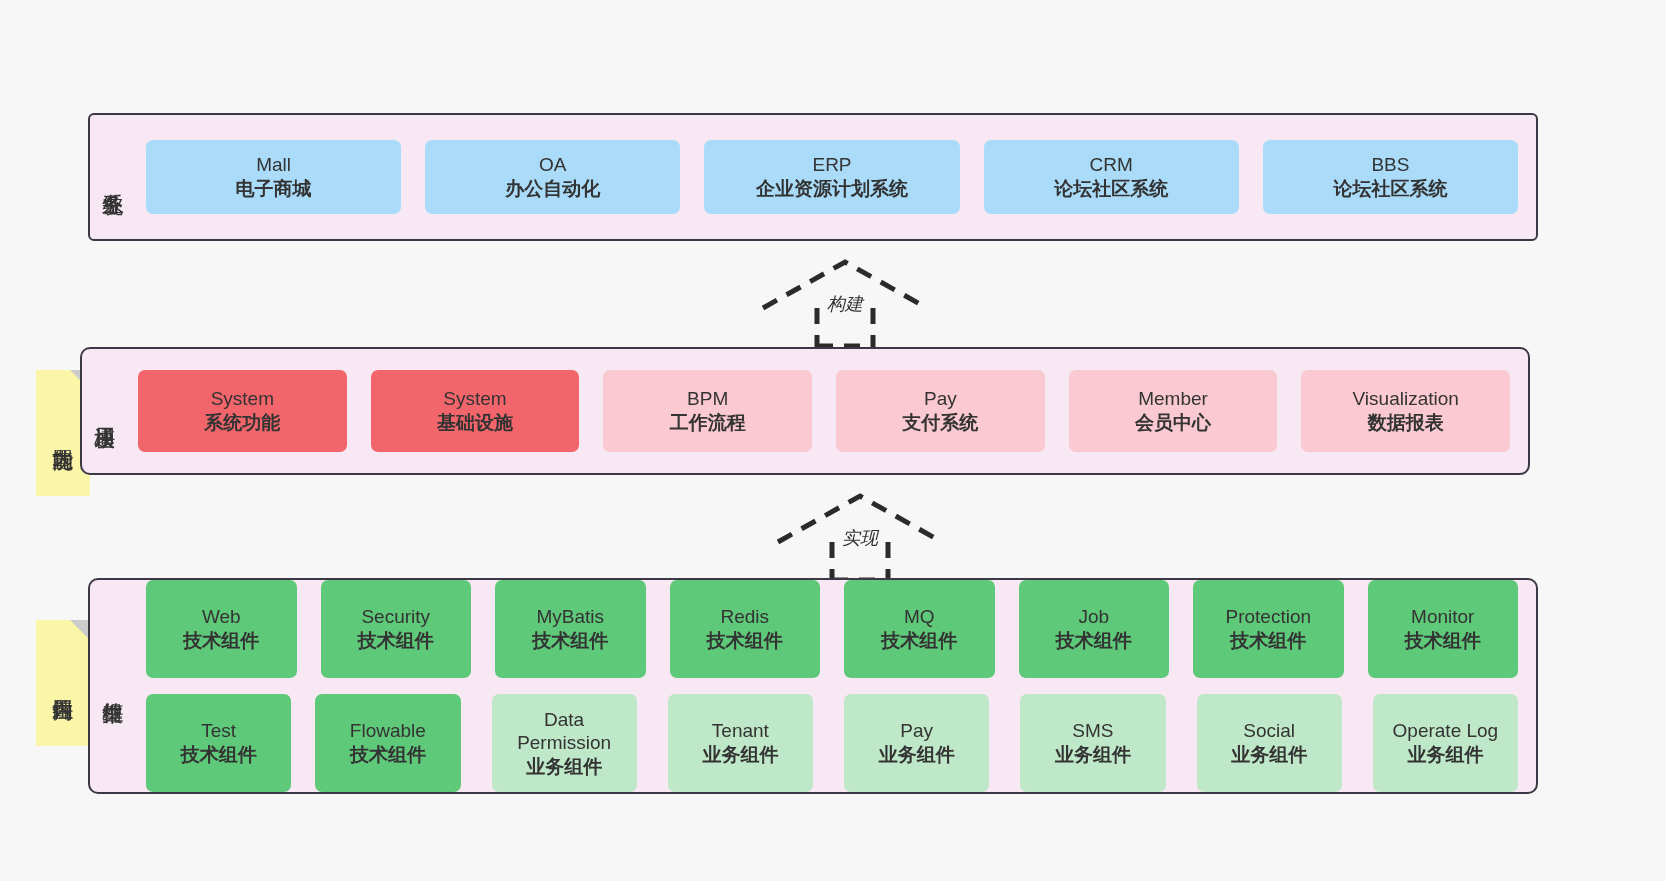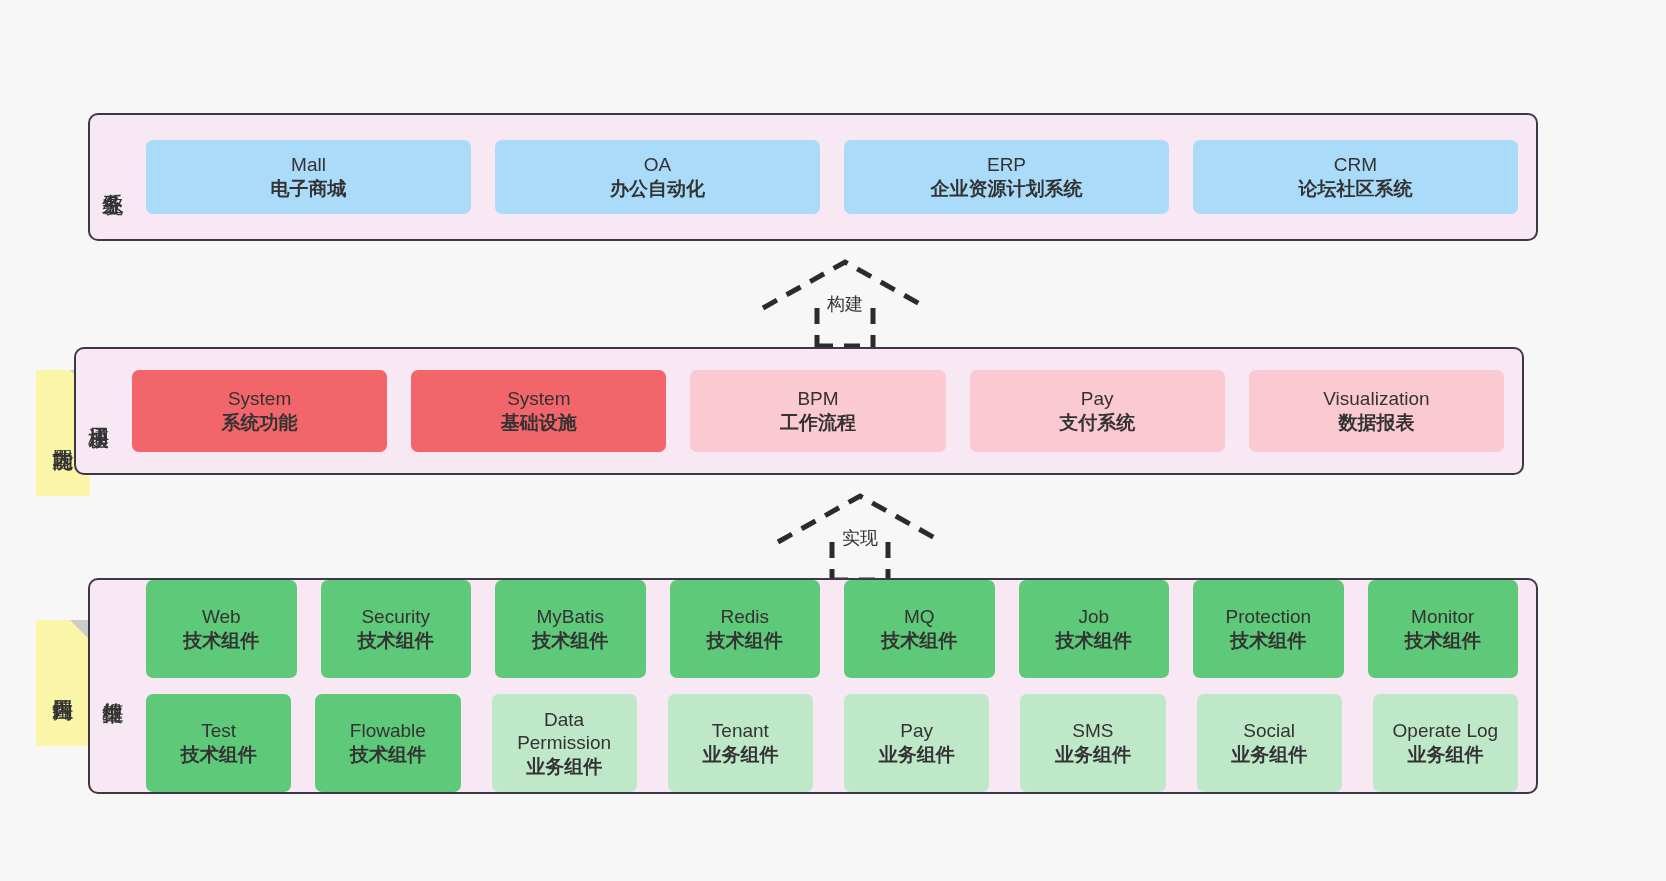--- a/index.html
+++ b/index.html
@@ -83,28 +83,29 @@
   }
   .card .l1 { display: block; }
   .card .l2 { display: block; font-weight: bold; }
 
   
   #layer-business {
     left: 88px;
     top: 113px;
     width: 1450px;
     height: 128px;
+    border-radius: 6px;
   }
   #layer-business .cards { gap: 0; }
   #layer-business .card-row { height: 74px; }
   .card.blue { background: #aadcfa; }
 
   
   #layer-modules {
-    left: 74px;
+    left: 80px;
     top: 347px;
     width: 1450px;
     height: 128px;
   }
   #layer-modules .cards { gap: 0; }
   #layer-modules .card-row { height: 82px; }
   .card.red   { background: #f2656a; }
   .card.pink  { background: #fbc9d1; }
 
   
@@ -141,21 +142,21 @@
     right: 0;
     width: 0;
     height: 0;
     border-left: 20px solid transparent;
     border-top: 20px solid #cccccc;
   }
   #sticky-modules  { left: 36px; top: 370px; height: 126px; }
   #sticky-framework{ left: 36px; top: 620px; height: 126px; }
 
   
-  .arrow { position: absolute; }
+  .arrow { position: absolute; font-style: italic; }
   .arrow svg { display: block; overflow: visible; }
   .arrow .arrow-label {
     position: absolute;
     left: 0;
     width: 100%;
     text-align: center;
     font-size: 18px;
     color: #333333;
     user-select: none;
     pointer-events: none;
@@ -183,20 +184,24 @@
           <span class="l2">办公自动化</span>
         </div>
         <div class="card blue">
           <span class="l1">ERP</span>
           <span class="l2">企业资源计划系统</span>
         </div>
         <div class="card blue">
           <span class="l1">CRM</span>
           <span class="l2">论坛社区系统</span>
         </div>
+        <div class="card blue">
+          <span class="l1">BBS</span>
+          <span class="l2">论坛社区系统</span>
+        </div>
       </div>
     </div>
   </div>
 
   <div class="arrow" id="arrow-build">
     <svg width="180" height="90" viewBox="0 0 180 90" aria-hidden="true">
       <path d="M 8 50 L 90 4 L 172 50" fill="none" stroke="#2b2b2b" stroke-width="5" stroke-dasharray="16 11" stroke-linecap="butt"></path>
       <path d="M 62 50 L 62 90 M 118 50 L 118 90 M 62 88 L 118 88" fill="none" stroke="#2b2b2b" stroke-width="5" stroke-dasharray="16 11" stroke-linecap="butt"></path>
     </svg>
     <div class="arrow-label">构建</div>
@@ -221,20 +226,24 @@
         </div>
         <div class="card pink">
           <span class="l1">BPM</span>
           <span class="l2">工作流程</span>
         </div>
         <div class="card pink">
           <span class="l1">Pay</span>
           <span class="l2">支付系统</span>
         </div>
         <div class="card pink">
+          <span class="l1">Member</span>
+          <span class="l2">会员中心</span>
+        </div>
+        <div class="card pink">
           <span class="l1">Visualization</span>
           <span class="l2">数据报表</span>
         </div>
       </div>
     </div>
   </div>
 
   <div class="arrow" id="arrow-impl">
     <svg width="180" height="90" viewBox="0 0 180 90" aria-hidden="true">
       <path d="M 8 50 L 90 4 L 172 50" fill="none" stroke="#2b2b2b" stroke-width="5" stroke-dasharray="16 11" stroke-linecap="butt"></path>

